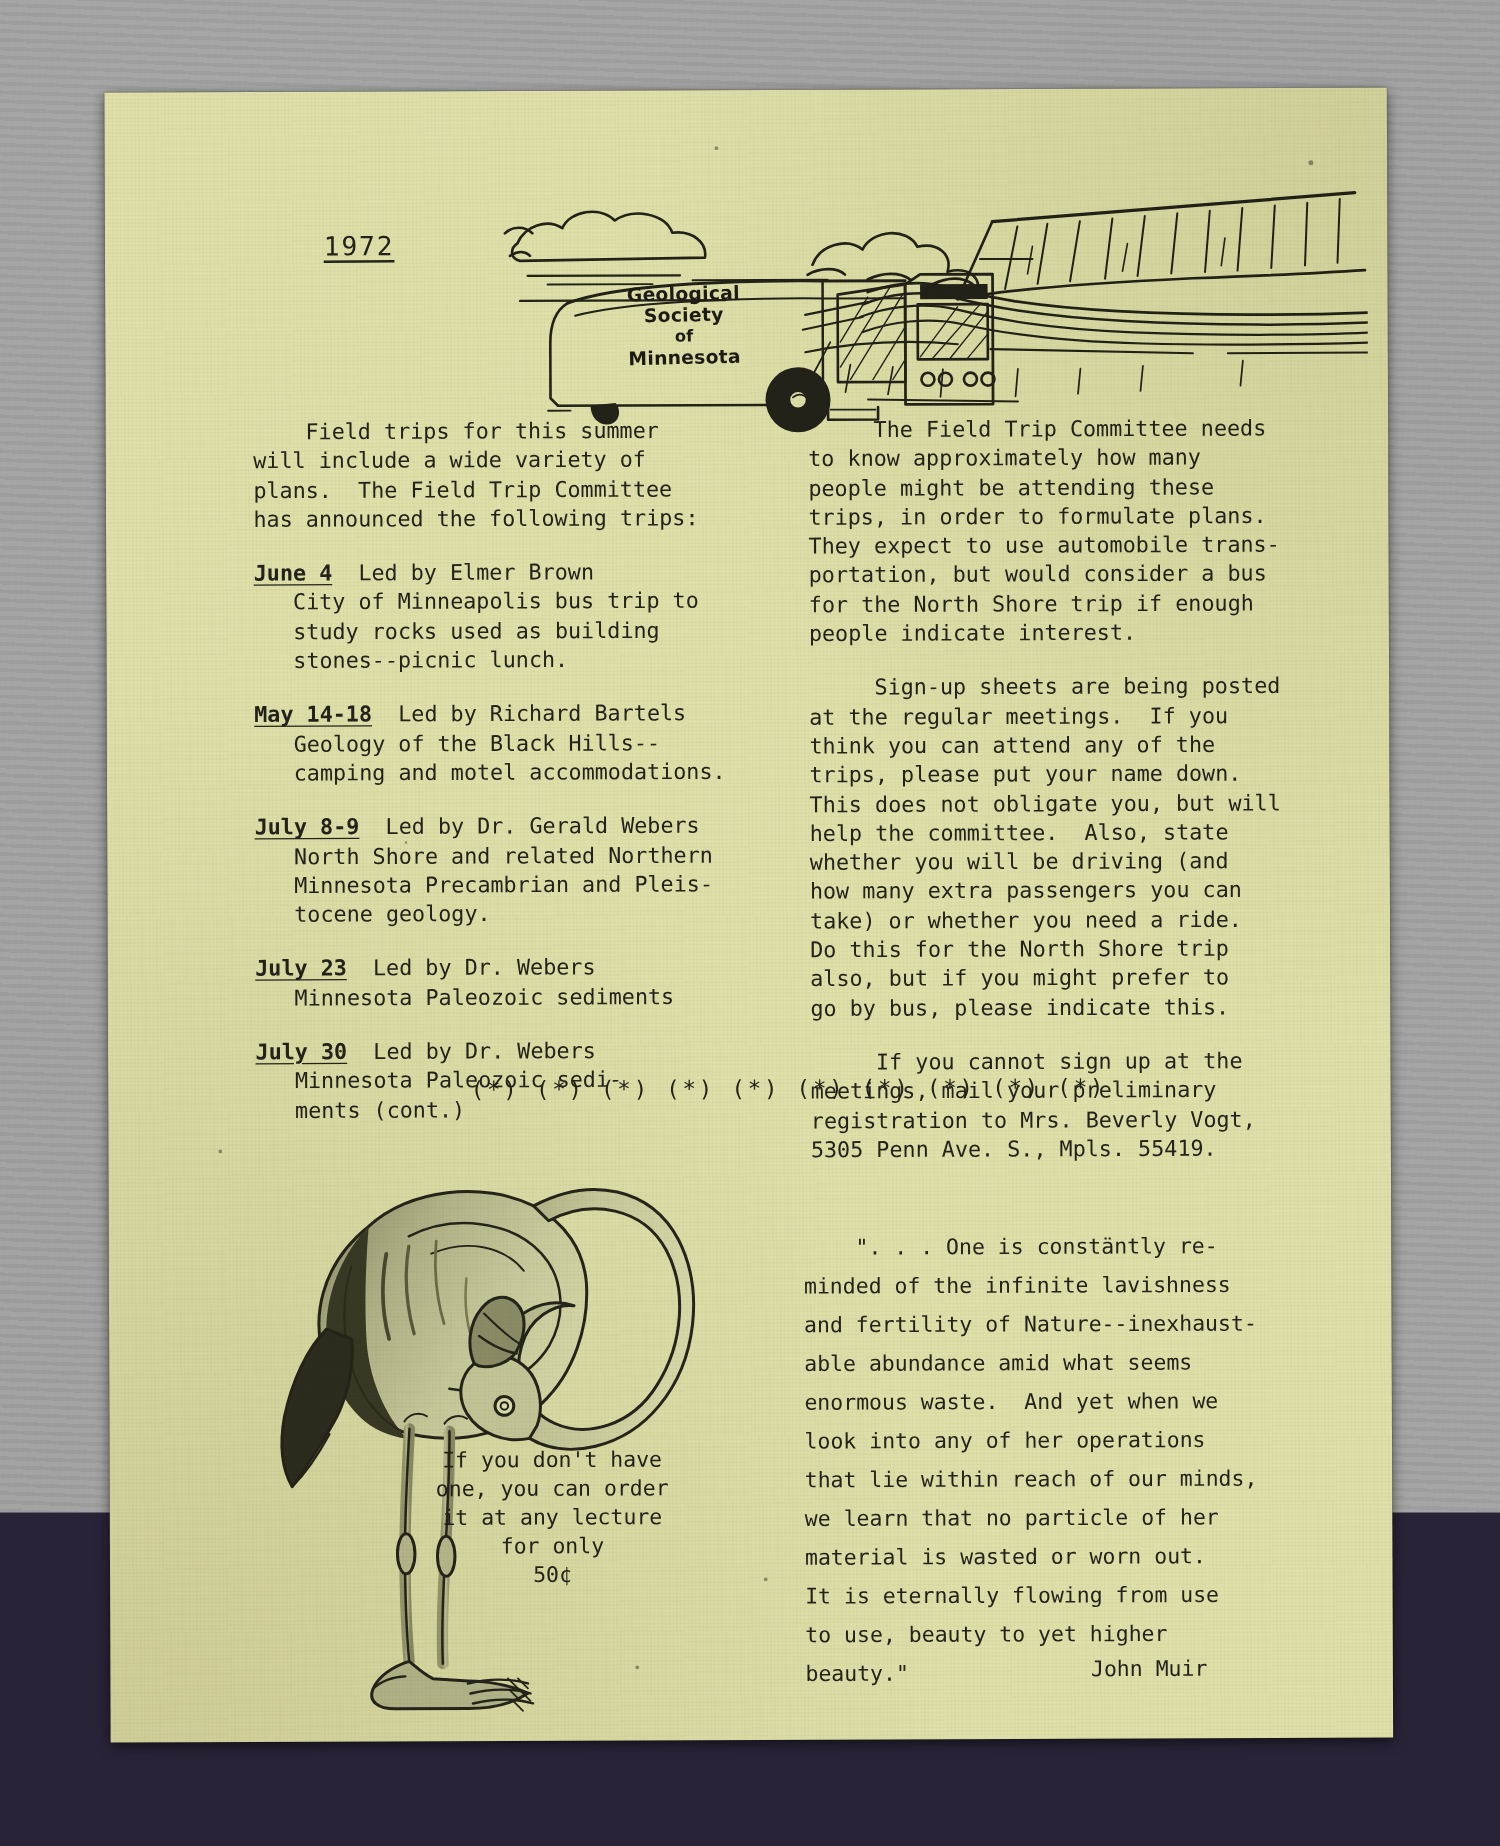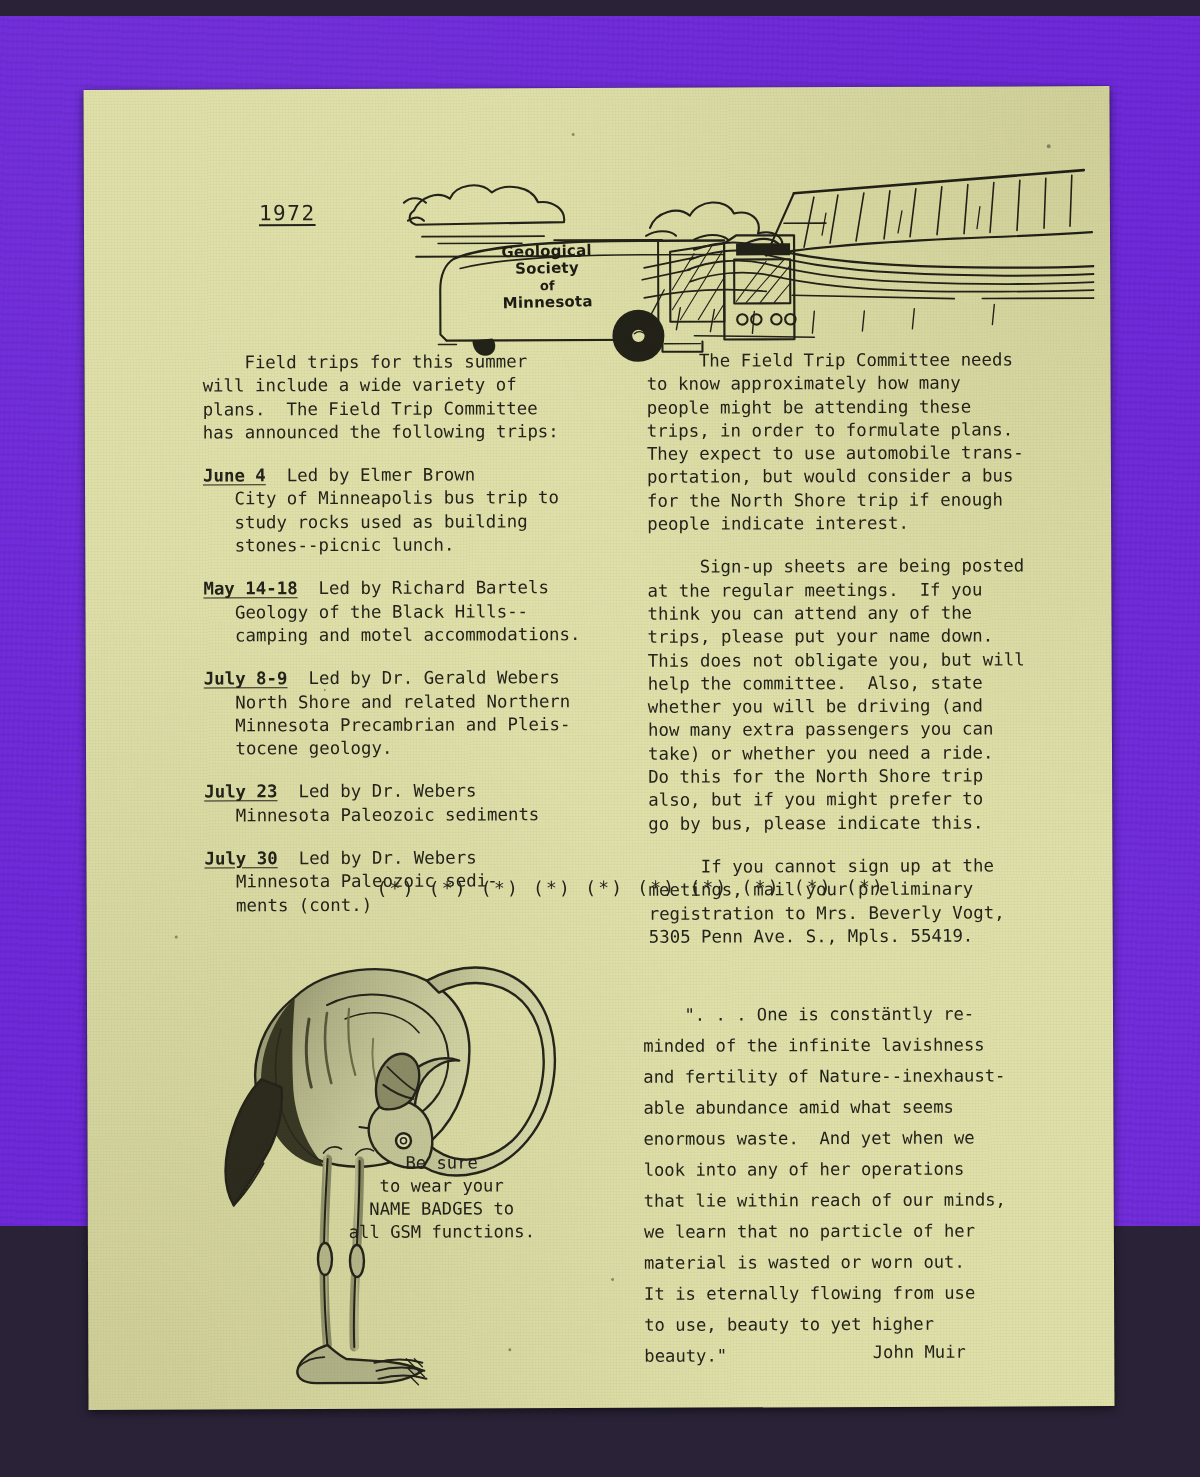--- a/index.html
+++ b/index.html
@@ -11,22 +11,21 @@
     width: 1200px;
     height: 1477px;
     overflow: hidden;
     font-family: "DejaVu Sans Mono", monospace;
   }
 
   #scan {
     position: relative;
     width: 1200px;
     height: 1210px;
-    background: #6d28d9;
-    margin-top: 16px;
+    background: #a3a3a3;
   }
   
   #scan::before {
     content: "";
     position: absolute;
     inset: 0;
     background:
       radial-gradient(ellipse at 18% 12%, rgba(255,255,255,0.035), rgba(0,0,0,0) 55%),
       radial-gradient(ellipse at 85% 88%, rgba(255,255,255,0.025), rgba(0,0,0,0) 60%),
       repeating-linear-gradient(92deg, rgba(255,255,255,0.012) 0 2px, rgba(0,0,0,0) 2px 5px),
@@ -499,24 +498,25 @@
             <path d="M230,460 L238,468" fill="none" stroke-width="1.4"></path>
             <path d="M238,460 L246,468" fill="none" stroke-width="1.4"></path>
             <path d="M232,468 L240,476" fill="none" stroke-width="1.4"></path>
 
             <path d="M120,458 C126,452 136,448 146,448" fill="none" stroke-width="1.8"></path>
           </g>
         </svg>
       </div>
 
       <div id="badge-caption">
-        <div class="tw blk1">Be sure
-to wear your
-NAME BADGES to
-all GSM functions.</div>
+        <div class="tw blk2">If you don't have
+one, you can order
+it at any lecture
+for only
+50¢</div>
       </div>
 
       <div class="tw" id="quote">    ". . . One is constäntly re-
 minded of the infinite lavishness
 and fertility of Nature--inexhaust-
 able abundance amid what seems
 enormous waste.  And yet when we
 look into any of her operations
 that lie within reach of our minds,
 we learn that no particle of her

